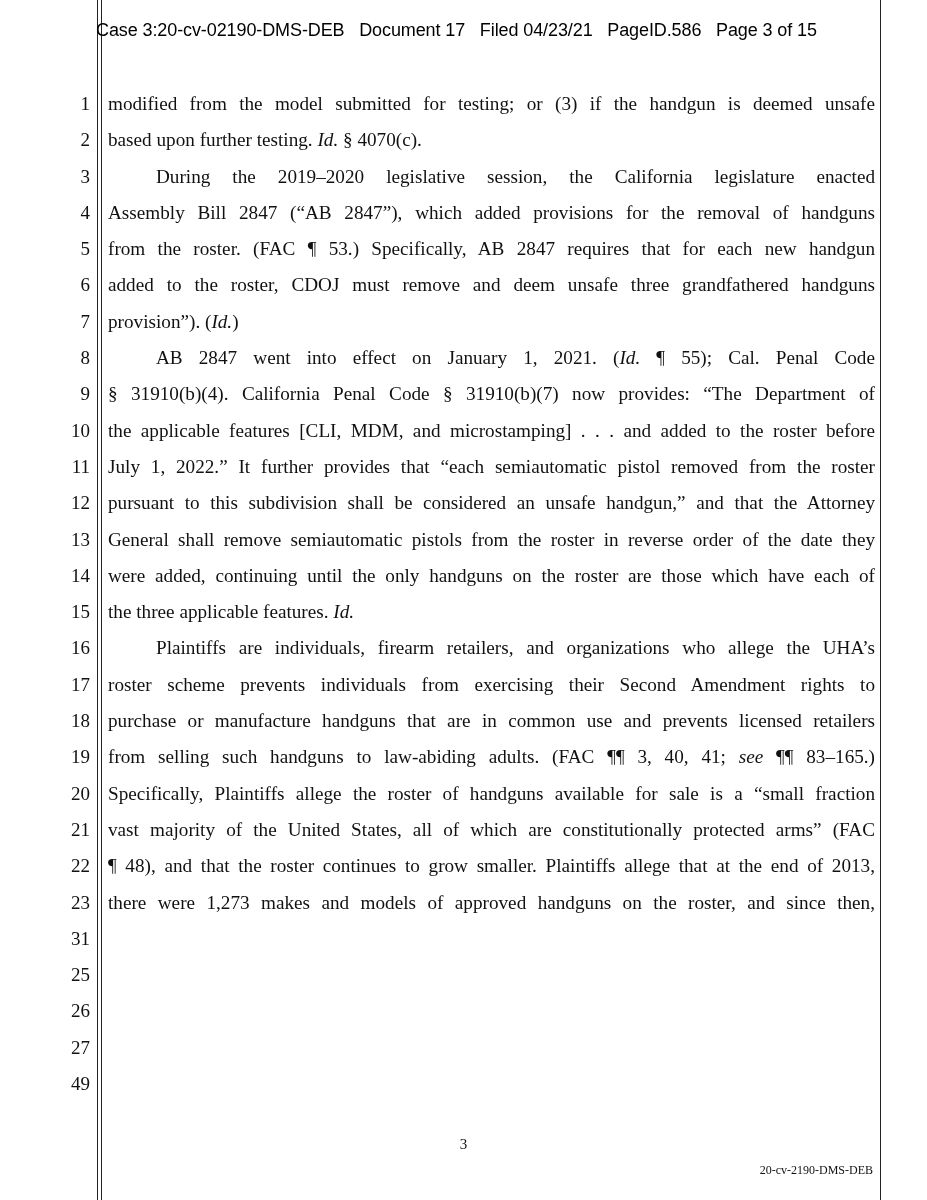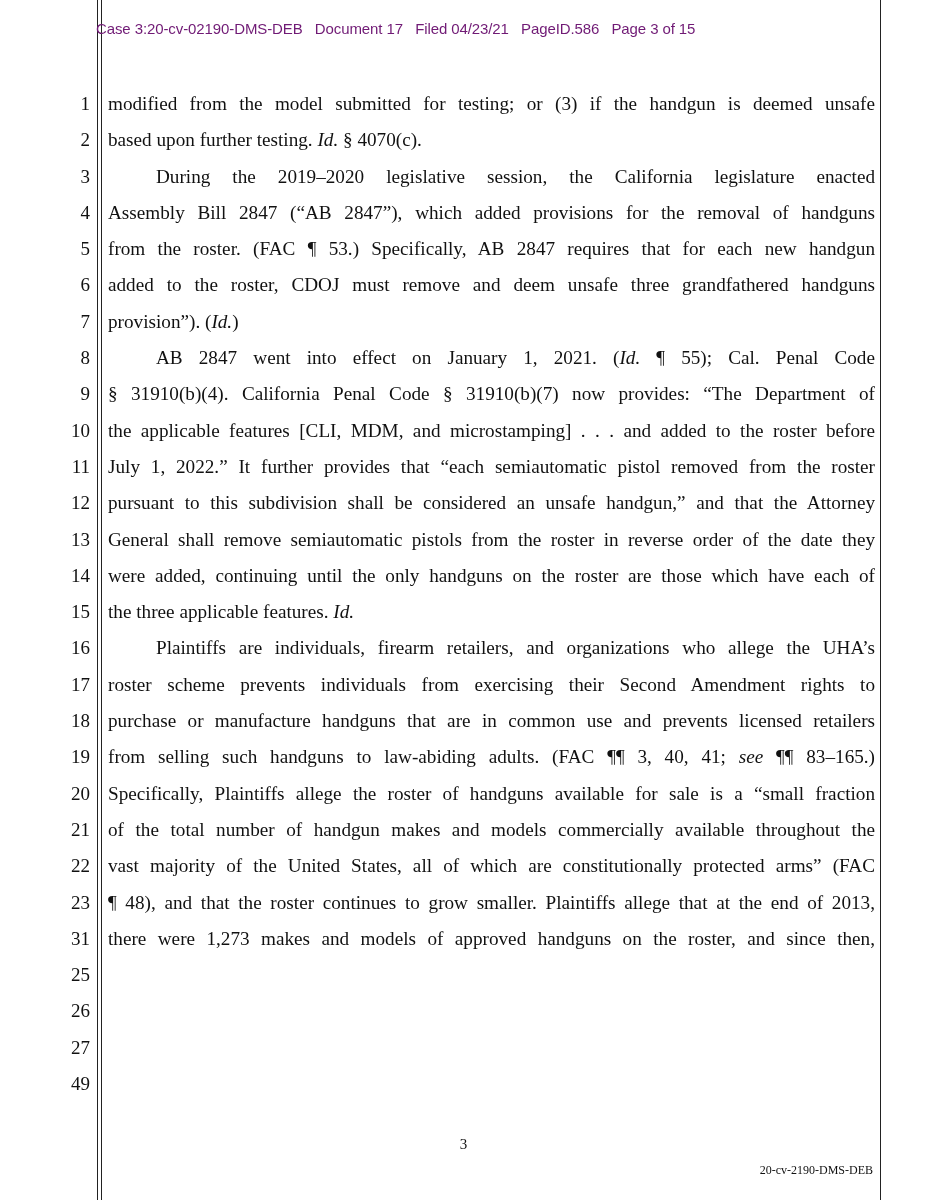--- a/index.html
+++ b/index.html
@@ -1,18 +1,18 @@
 <!DOCTYPE html>
 <html><head>
 <meta charset="utf-8">
 <style>
   html, body { margin:0; padding:0; background:#fff; }
   body { width:927px; height:1200px; position:relative; overflow:hidden; font-family:"Liberation Serif", serif; color:#111; }
   .vline { position:absolute; top:0; bottom:0; width:1px; background:#222; }
-  .header { position:absolute; top:20px; left:96px; font-family:"Liberation Sans", sans-serif; font-size:15px; color:#701a75; white-space:pre; letter-spacing:-0.1px; }
+  .header { position:absolute; top:20px; left:96px; font-family:"Liberation Sans", sans-serif; font-size:18px; color:#000000; white-space:pre; letter-spacing:-0.1px; }
   .lnums { position:absolute; left:60px; top:86px; width:30px; }
   .lnum { height:36.3px; line-height:36.3px; font-size:19px; text-align:right; }
   .body { position:absolute; left:108px; top:86px; width:767px; font-size:19.2px; line-height:36.3px; }
   .line { height:36.3px; white-space:nowrap; text-align:justify; text-align-last:justify; overflow:hidden; }
   .line.last { text-align-last:left; }
   .indent { padding-left:48px; }
   .pagenum { position:absolute; top:1136px; left:0; width:927px; text-align:center; font-size:15px; }
   .docid { position:absolute; top:1163px; right:54px; font-size:12px; }
   i { font-style:italic; }
 </style>
@@ -69,21 +69,20 @@
     <div class="line">July 1, 2022.”  It further provides that “each semiautomatic pistol removed from the roster</div>
     <div class="line">pursuant to this subdivision shall be considered an unsafe handgun,” and that the Attorney</div>
     <div class="line">General shall remove semiautomatic pistols from the roster in reverse order of the date they</div>
     <div class="line">were added, continuing until the only handguns on the roster are those which have each of</div>
     <div class="line last">the three applicable features.  <i>Id.</i></div>
     <div class="line indent">Plaintiffs are individuals, firearm retailers, and organizations who allege the UHA’s</div>
     <div class="line">roster scheme prevents individuals from exercising their Second Amendment rights to</div>
     <div class="line">purchase or manufacture handguns that are in common use and prevents licensed retailers</div>
     <div class="line">from selling such handguns to law-abiding adults.  (FAC ¶¶ 3, 40, 41; <i>see</i> ¶¶ 83–165.)</div>
     <div class="line">Specifically, Plaintiffs allege the roster of handguns available for sale is a “small fraction</div>
-    <div class="line">of the total number of handgun makes and models commercially available throughout the</div>
     <div class="line">vast majority of the United States, all of which are constitutionally protected arms” (FAC</div>
     <div class="line">¶ 48), and that the roster continues to grow smaller.  Plaintiffs allege that at the end of 2013,</div>
     <div class="line">there were 1,273 makes and models of approved handguns on the roster, and since then,</div>
     <div class="line last"></div>
   </div>
 
 <div class="pagenum">3</div>
 <div class="docid">20-cv-2190-DMS-DEB</div>
 
 </body></html>

